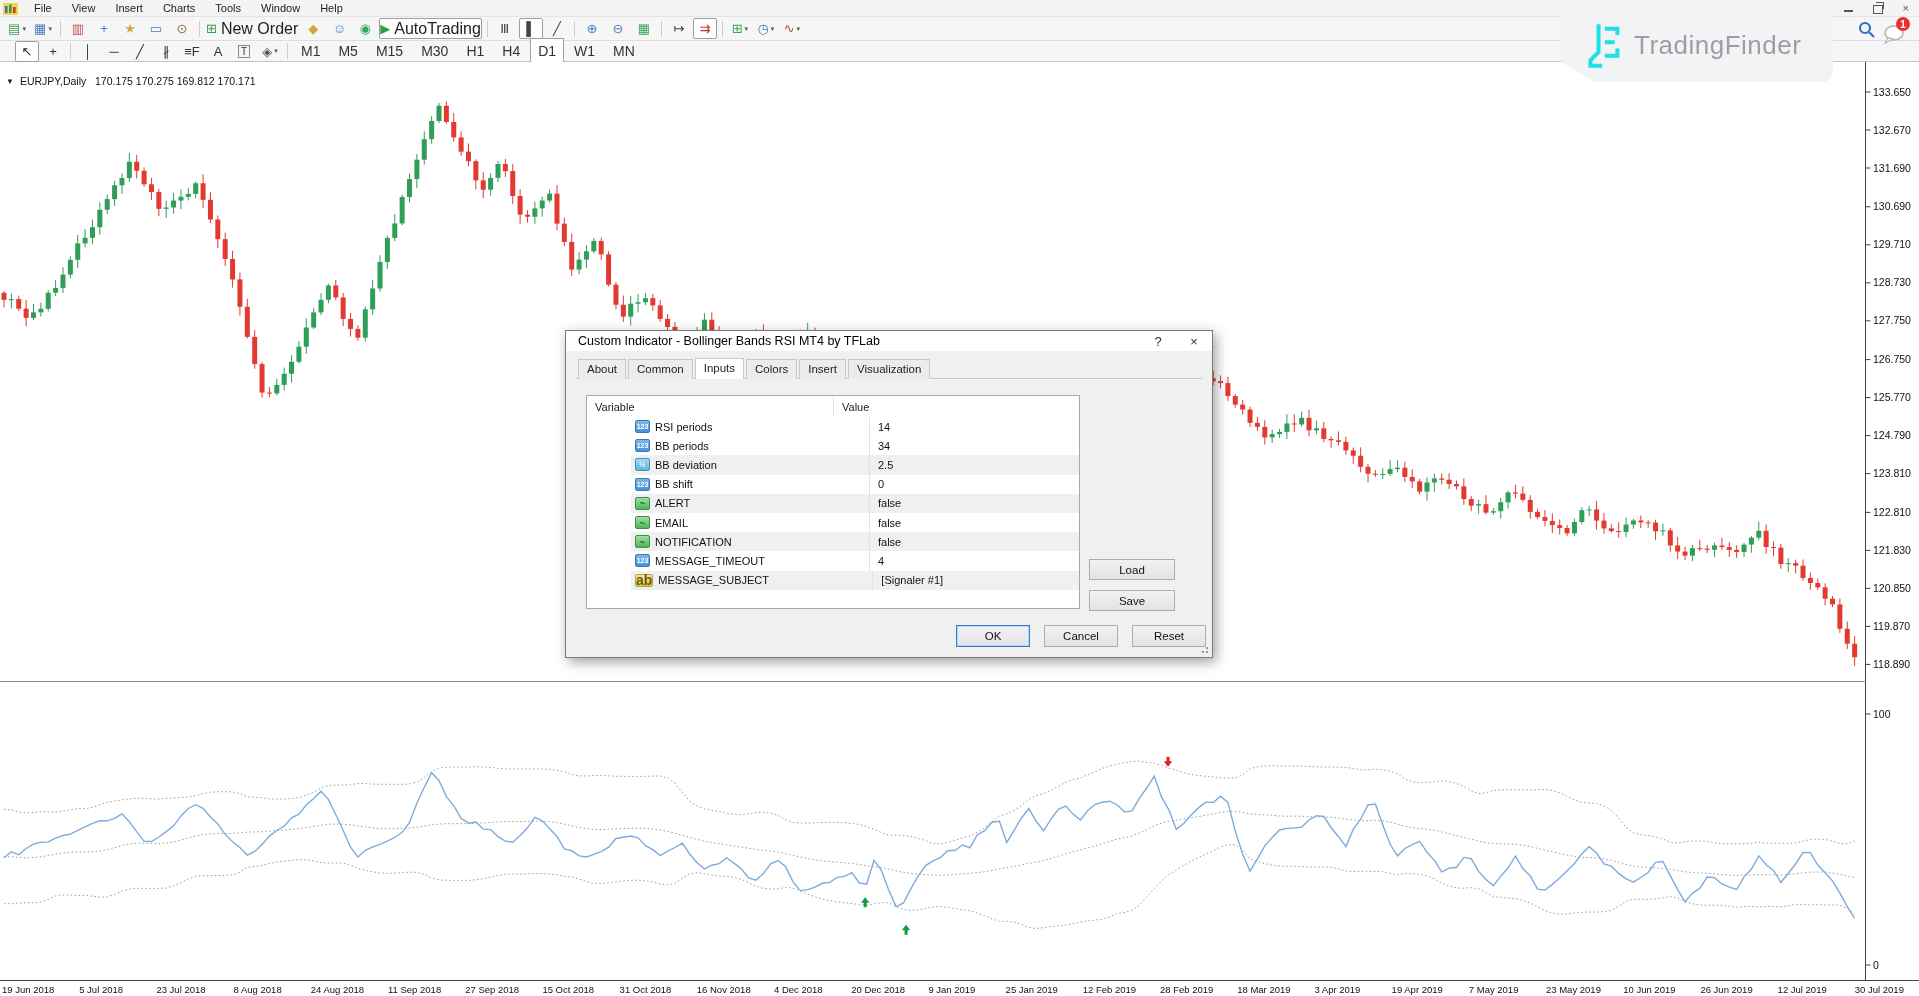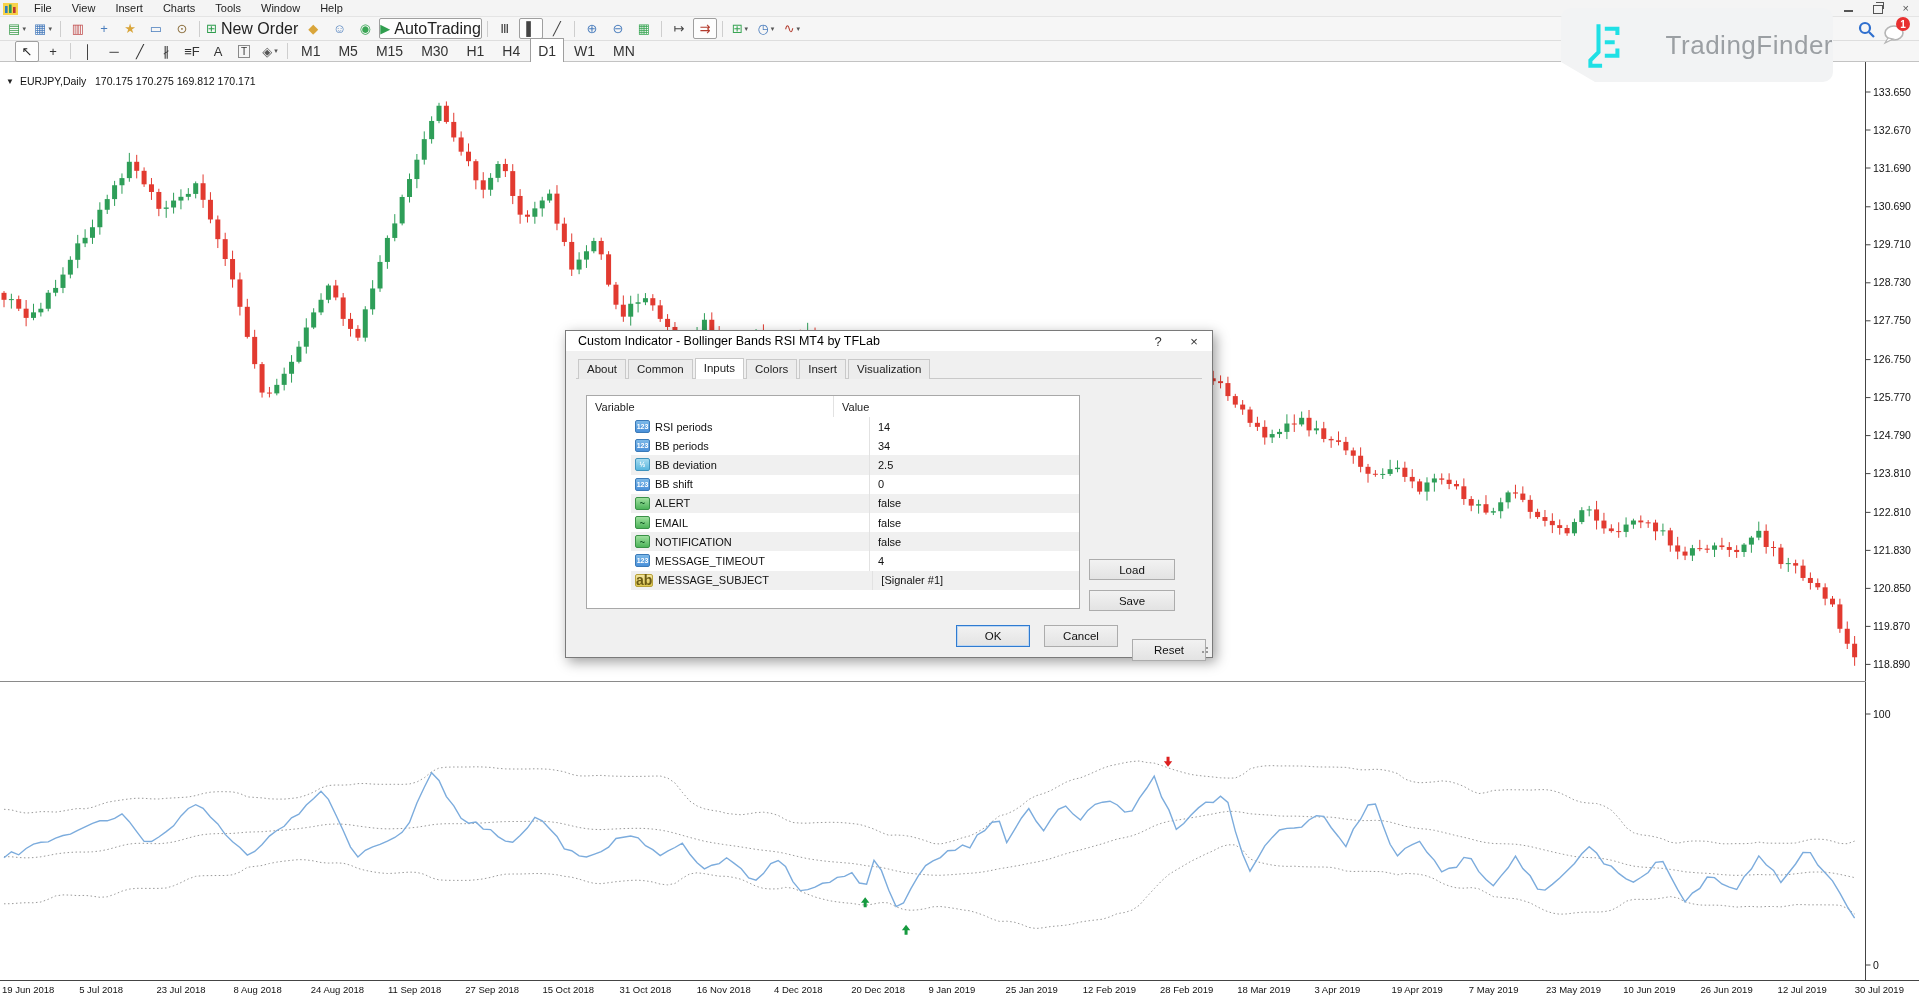--- a/index.html
+++ b/index.html
@@ -36,21 +36,21 @@
   .symbol-label{position:absolute;left:6px;top:13px;font-size:10.5px;color:#111;
                 display:flex;gap:6px;align-items:center;white-space:pre;}
   .symbol-label .tri{font-size:8px;color:#222;}
   .rsi-label{position:absolute;left:0;top:619px;width:438px;height:27px;background:#fff;
              border:1px solid #9c9c9c;box-sizing:border-box;font-size:10.5px;color:#222;
              line-height:25px;padding-left:7px;white-space:pre;}
   
   .watermark{position:absolute;left:1561px;top:8px;width:272px;height:74px;background:#f2f3f4;
              border-radius:10px;display:flex;align-items:center;gap:13px;padding-left:24px;
              box-sizing:border-box;z-index:5;
-             clip-path:polygon(0 0,100% 0,100% 100%,34px 100%,0 calc(100% - 20px));justify-content:space-between;}
+             clip-path:polygon(0 0,100% 0,100% 100%,34px 100%,0 calc(100% - 20px));}
   .wm-text{font-size:26px;color:#9b9fa3;letter-spacing:.5px;white-space:pre;}
   .search-chat{position:absolute;left:1856px;top:16px;z-index:6;}
   
   .dialog{position:absolute;left:565px;top:268px;width:648px;height:328px;background:#f0f0f0;
           border:1px solid #7a7a7a;box-shadow:3px 4px 12px rgba(0,0,0,.38);z-index:10;box-sizing:border-box;}
   .dlg-title{height:20px;background:#fff;display:flex;align-items:center;font-size:12.5px;color:#000;
              padding-left:12px;white-space:pre;}
   .dlg-tbtn{width:36px;height:30px;display:flex;align-items:center;justify-content:center;
             font-size:13px;color:#333;}
   .dlg-help{margin-left:auto;}
@@ -72,21 +72,21 @@
   .ri-bool{background:linear-gradient(#9fe09f,#4db45a);color:#0a4d1e;border:1px solid #3a9147;box-sizing:border-box;font-size:9px;}
   .ri-string{background:linear-gradient(#f2e49e,#dfc84f);color:#6b5b14;border:1px solid #b8a23a;box-sizing:border-box;font-size:14px;}
   .rname{flex:0 0 214px;}
   .rvalue{flex:1;padding-left:8px;border-left:1px solid #e2e2e2;height:100%;display:flex;align-items:center;}
   .btn{position:absolute;background:linear-gradient(#f2f2f2,#e3e3e3);border:1px solid #acacac;
        font-size:11.5px;color:#111;display:flex;align-items:center;justify-content:center;box-sizing:border-box;}
   .btn-load{left:523px;top:228px;width:86px;height:21px;}
   .btn-save{left:523px;top:259px;width:86px;height:21px;}
   .btn-ok{left:390px;top:294px;width:74px;height:22px;border:1px solid #2f7bd1;box-shadow:inset 0 0 0 1px #bcd6f2;}
   .btn-cancel{left:478px;top:294px;width:74px;height:22px;}
-  .btn-reset{left:566px;top:308px;width:74px;height:22px;}
+  .btn-reset{left:566px;top:294px;width:74px;height:22px;}
   .grip{position:absolute;right:3px;bottom:3px;width:8px;height:8px;
         background:radial-gradient(circle at 2px 6px,#9a9a9a 1px,transparent 1.2px),
                    radial-gradient(circle at 6px 6px,#9a9a9a 1px,transparent 1.2px),
                    radial-gradient(circle at 6px 2px,#9a9a9a 1px,transparent 1.2px);}
   text{font-family:"Liberation Sans","DejaVu Sans",sans-serif;}
 </style>
 </head>
 <body>
 
 <div class="screen">

